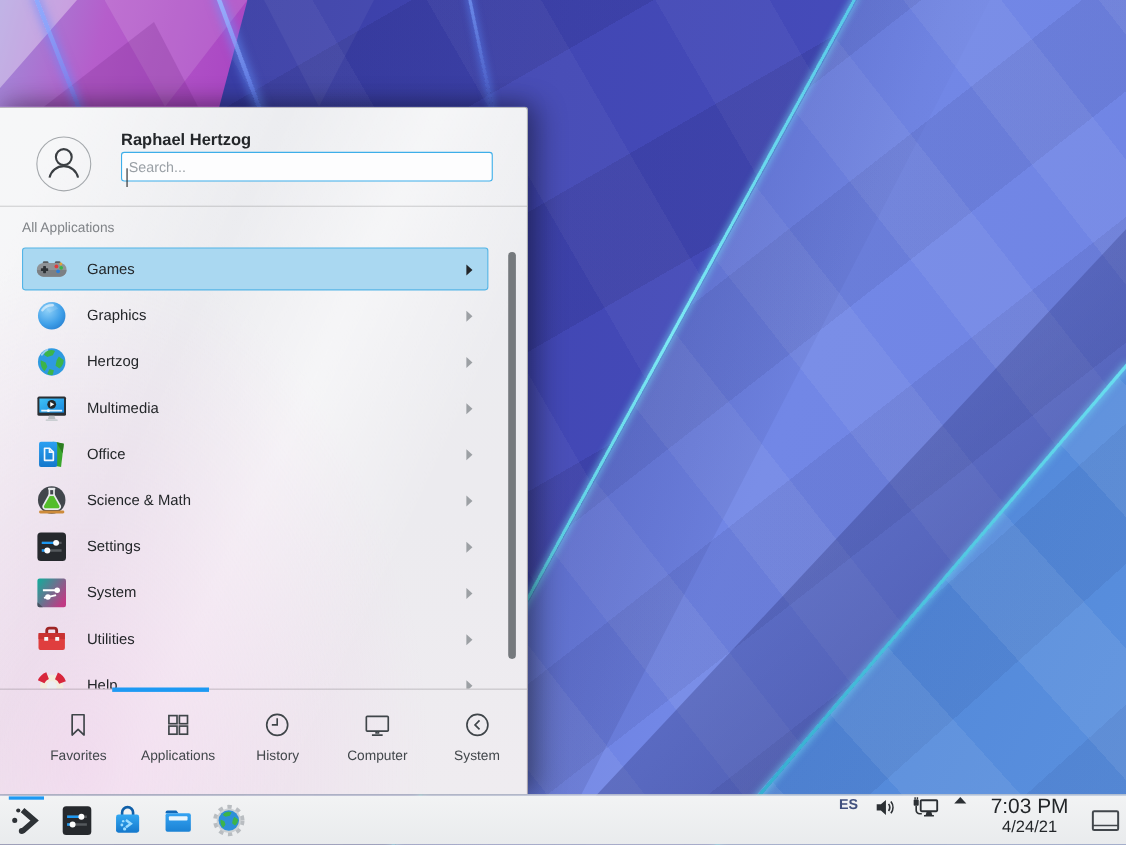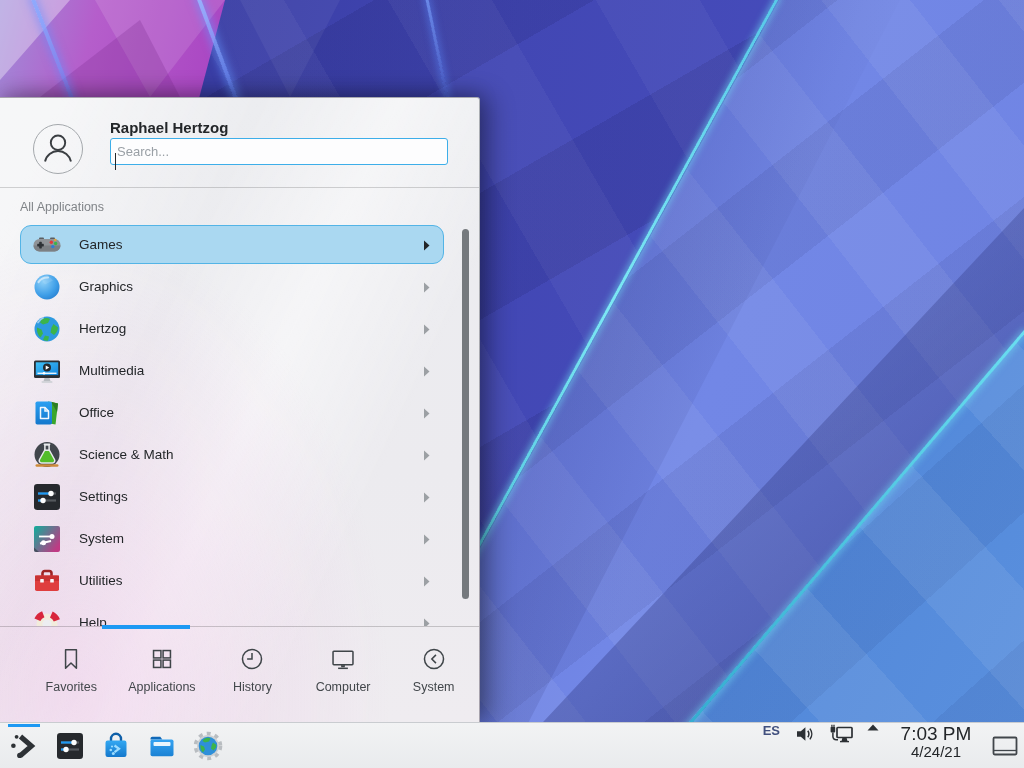--- a/index.html
+++ b/index.html
@@ -72,21 +72,21 @@
   .search{position:absolute;left:110px;top:40px;width:338px;height:27px;border:1px solid #3daee9;
     border-radius:3px;background:#fdfdfe;font-size:13px;color:#232629;padding:0 6px;outline:none;
     font-family:"Liberation Sans","DejaVu Sans",sans-serif;}
   .search::placeholder{color:#9aa0a6;}
   .caret{position:absolute;left:115px;top:55px;width:1px;height:17px;background:#232629;}
   .sep1{position:absolute;top:89px;left:0;right:0;height:1px;background:rgba(0,0,0,0.16);}
   .section-label{position:absolute;left:20px;top:102px;font-size:12.5px;color:#808488;}
 
   .list{position:absolute;top:121px;left:0;right:0;height:407px;overflow:hidden;}
   .row{position:relative;margin:0 35px 3px 20px;height:39px;border:1px solid transparent;border-radius:3px;}
-  .row:first-child{margin-top:6px;border-radius:11px;}
+  .row:first-child{margin-top:6px;}
   .row.selected{background:#aad8f1;border-color:#53b4e6;}
   .ricon{position:absolute;left:10px;top:3px;width:32px;height:32px;}
   .rlabel{position:absolute;left:58px;top:0;line-height:37px;font-size:13.5px;color:#232629;}
   .arrow{position:absolute;right:13px;top:14px;color:#9ca0a4;line-height:0;}
   .row.selected .arrow{color:#232629;}
 
   .scrollbar{position:absolute;right:10px;top:131px;width:7px;height:370px;background:#75797d;border-radius:3.5px;}
   .sep2{position:absolute;top:528px;left:0;right:0;height:1px;background:rgba(0,0,0,0.18);}
   .tab-indicator{position:absolute;top:527px;left:102px;width:88px;height:4px;background:#1d99f3;}
 

